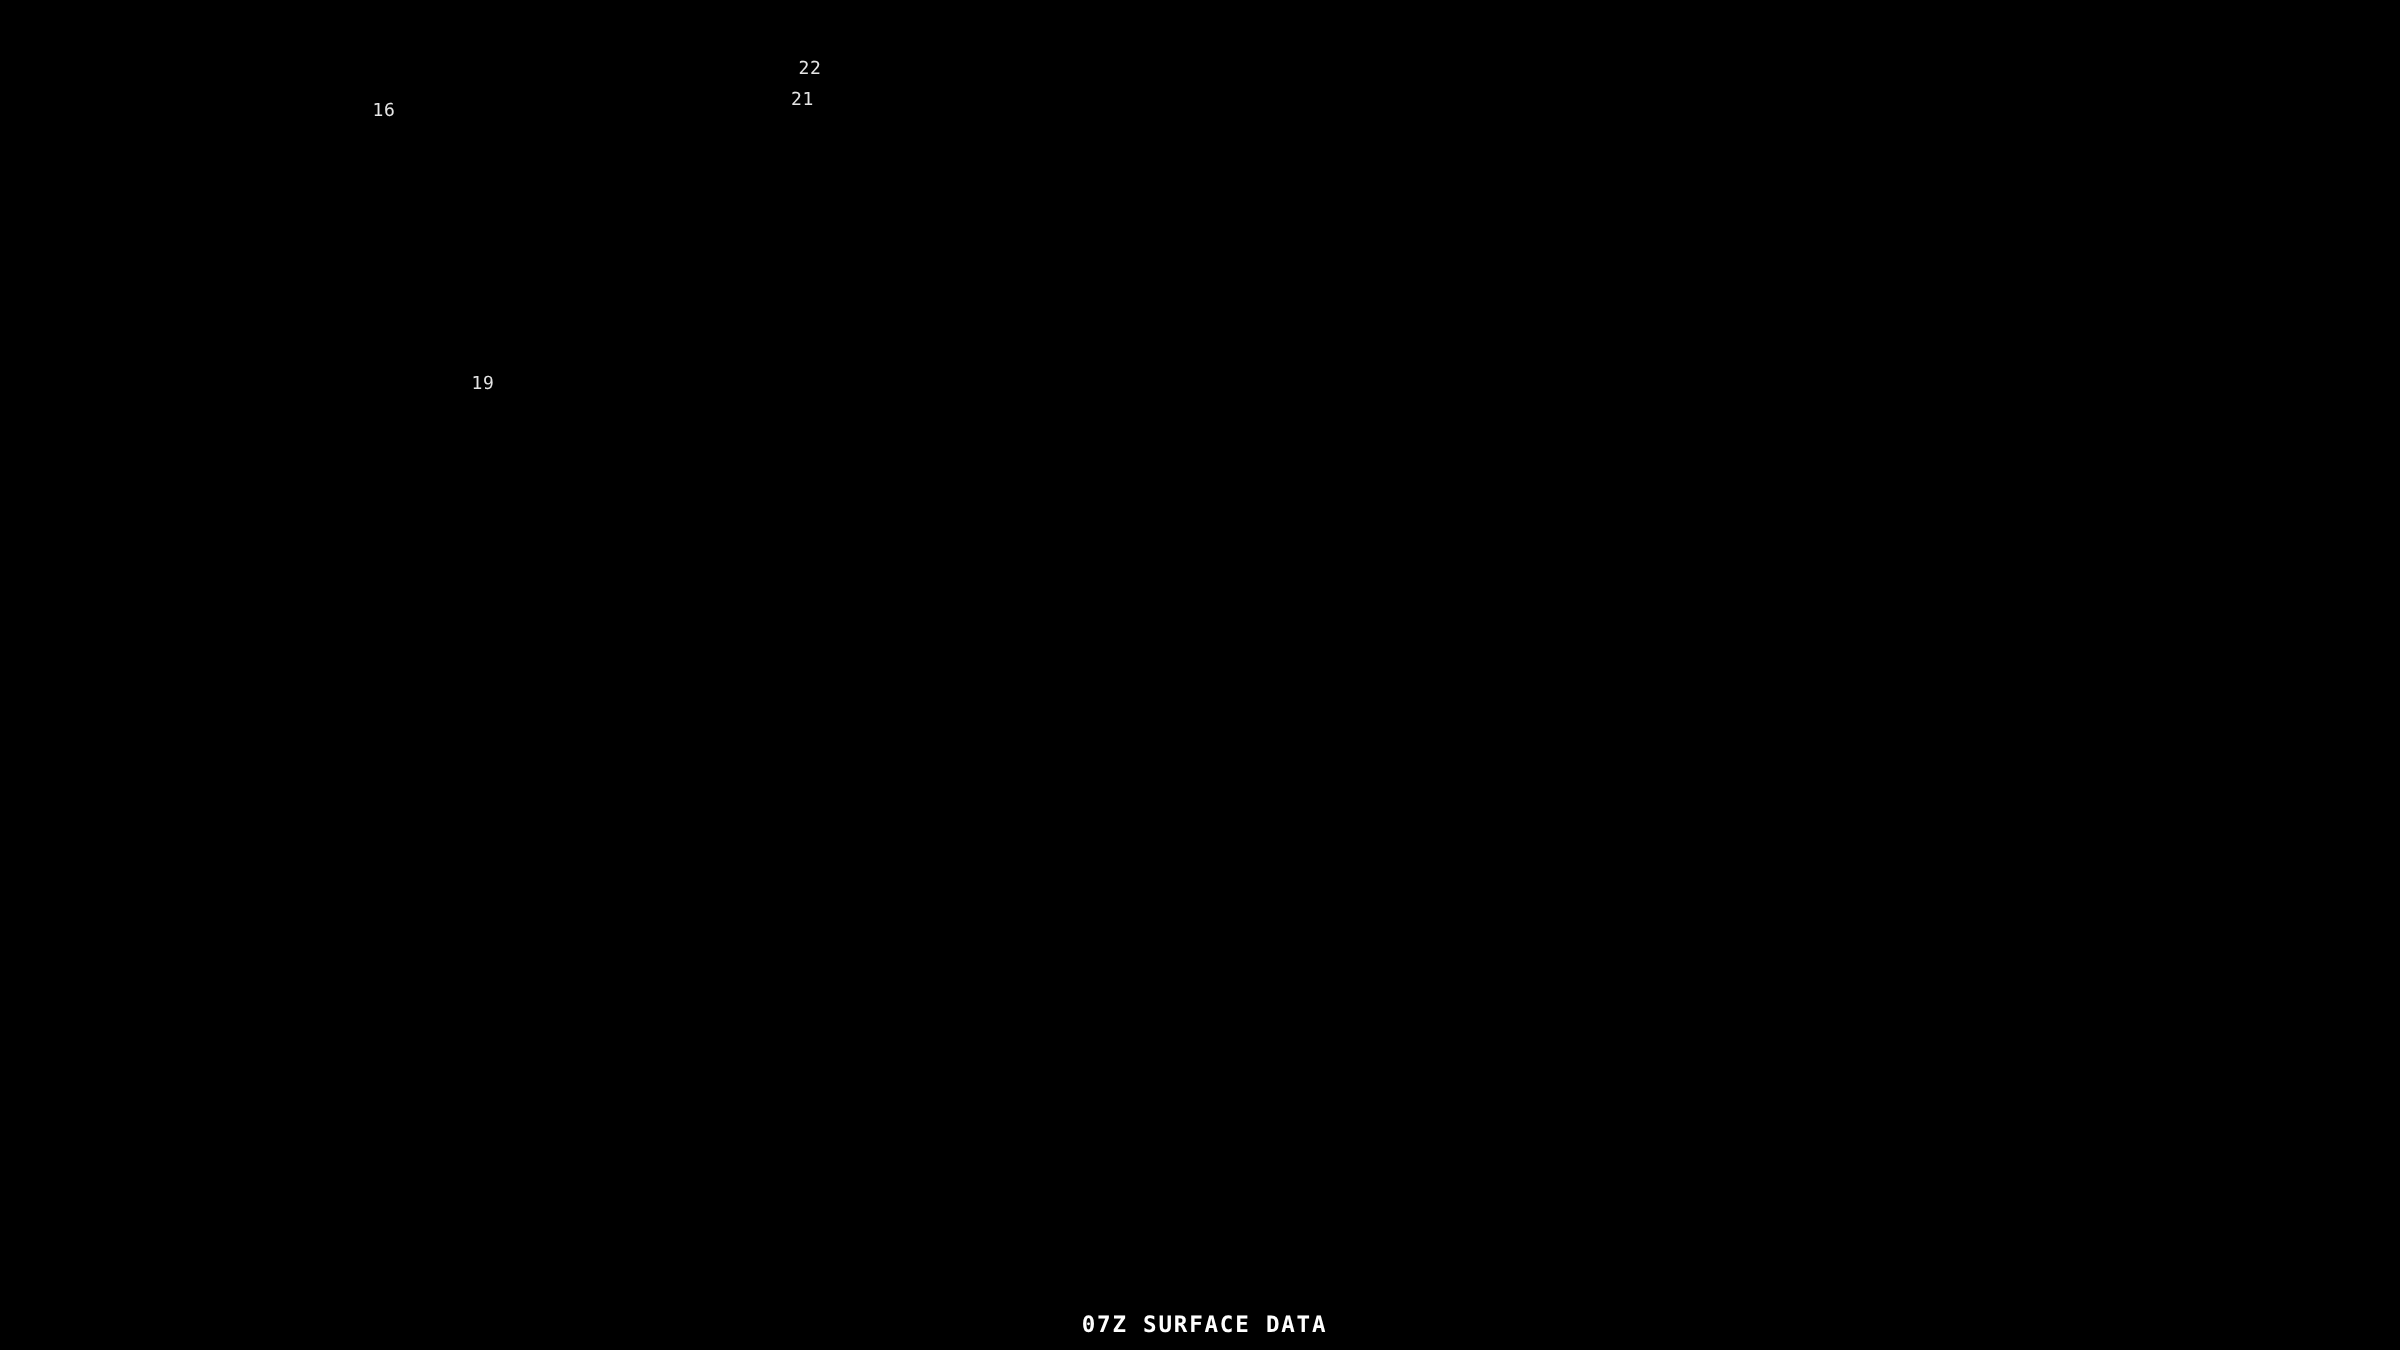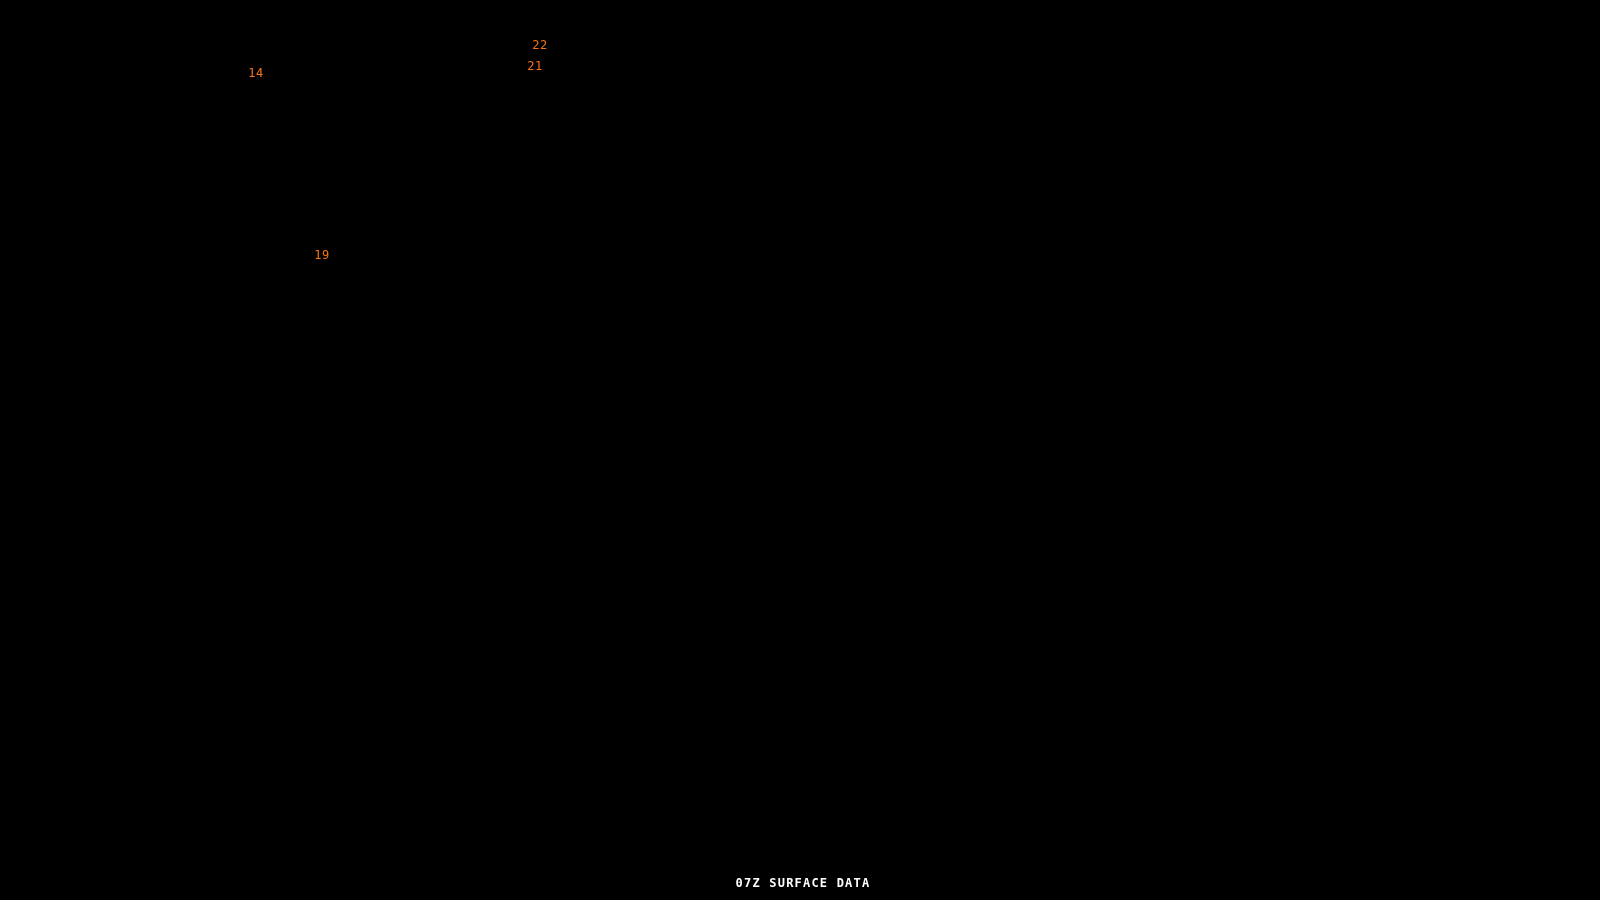--- a/index.html
+++ b/index.html
@@ -17,49 +17,49 @@
   #map-canvas {
     position: absolute;
     left: 0;
     top: 0;
     width: 1600px;
     height: 900px;
     background: #000000;
   }
   .station-label {
     position: absolute;
-    color: #f97316;
+    color: #e5e5e5;
     font-family: "DejaVu Sans Mono", monospace;
     font-size: 12px;
     line-height: 12px;
     letter-spacing: 0.5px;
     white-space: nowrap;
     transform: translate(-50%, -50%);
     text-align: center;
   }
   .caption {
     position: absolute;
     color: #ffffff;
     font-family: "DejaVu Sans Mono", monospace;
-    font-size: 12px;
+    font-size: 15px;
     line-height: 14px;
     letter-spacing: 1.2px;
     white-space: nowrap;
     transform: translate(-50%, -50%);
     font-weight: 700;
   }
 </style>
 </head>
 <body>
 
 <div id="map-canvas">
 
   <div class="station-label" style="left:540px; top:45px;">22</div>
 
   <div class="station-label" style="left:535px; top:66px;">21</div>
 
-  <div class="station-label" style="left:256px; top:73px;">14</div>
+  <div class="station-label" style="left:256px; top:73px;">16</div>
 
   <div class="station-label" style="left:322px; top:255px;">19</div>
 
   <div class="caption" style="left:803px; top:883px;">07Z SURFACE DATA</div>
 
 </div>
 
 </body></html>

